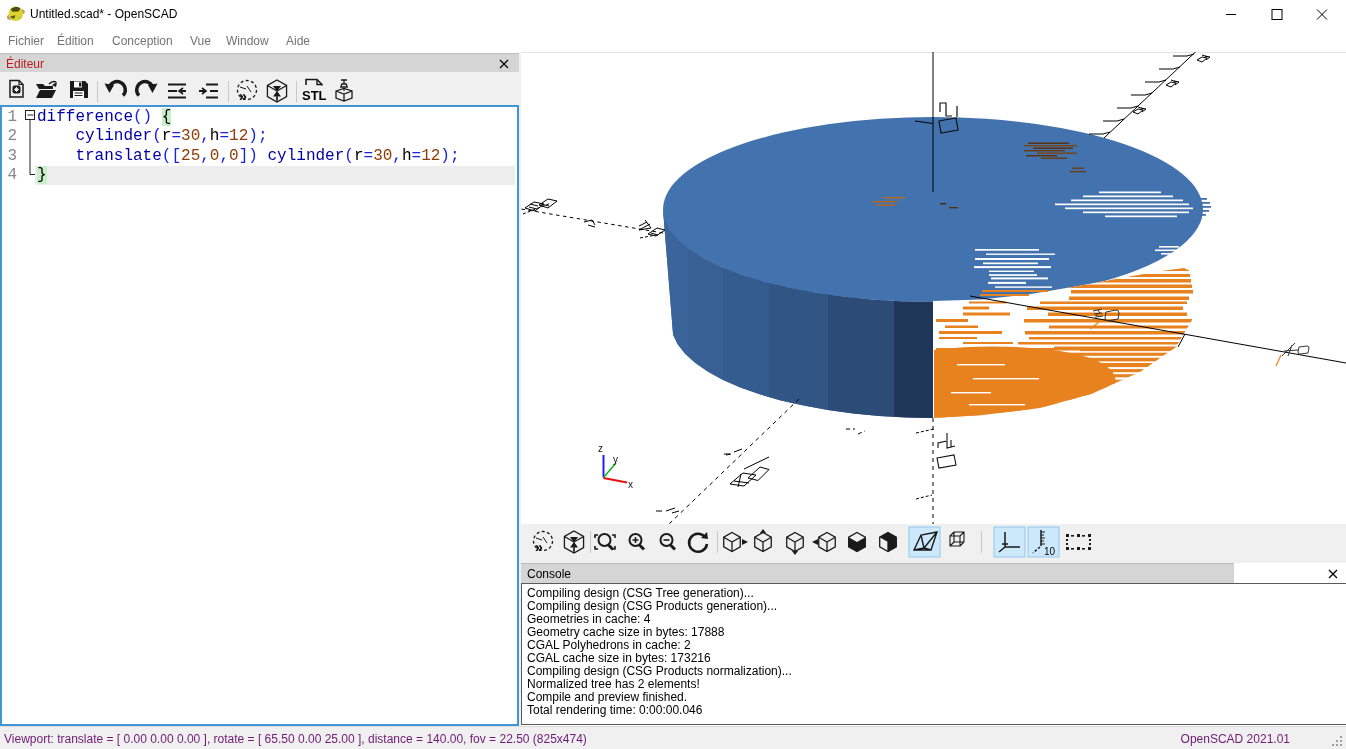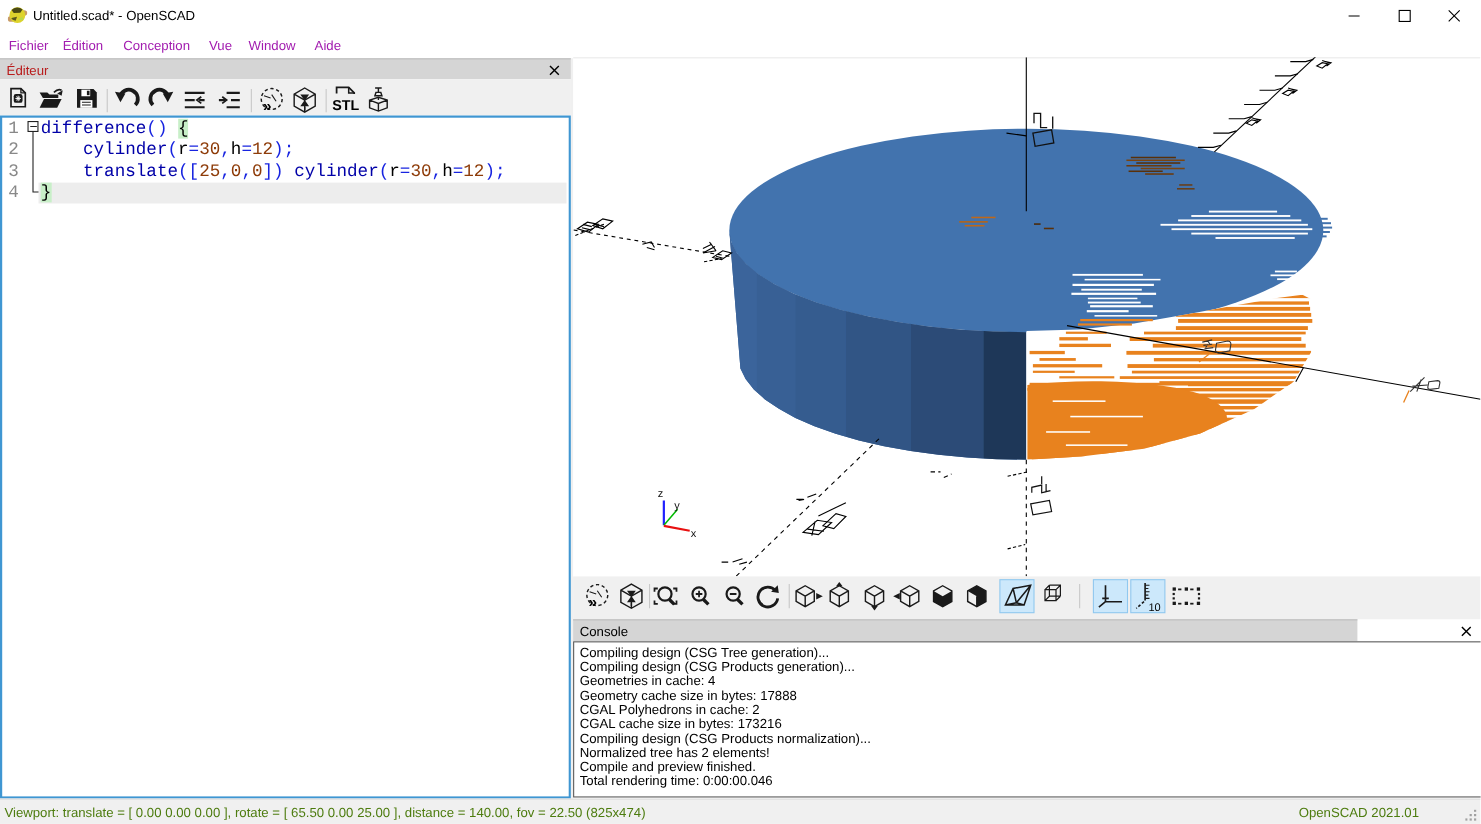--- a/index.html
+++ b/index.html
@@ -1,40 +1,40 @@
 <!DOCTYPE html>
 <html><head>
 <meta charset="utf-8">
 <style>
 html,body{margin:0;padding:0;}
 body{width:1346px;height:749px;position:relative;background:#fff;font-family:"Liberation Sans",sans-serif;overflow:hidden;}
 .abs{position:absolute;}
 #titlebar{left:0;top:0;width:1346px;height:29px;background:#fff;}
 #titletext{left:30px;top:7px;font-size:12px;color:#000;}
 #menubar{left:0;top:29px;width:1346px;height:24px;background:#fff;}
-.mi{position:absolute;top:5px;font-size:12px;color:#a21caf;}
+.mi{position:absolute;top:5px;font-size:12px;color:#737373;}
 #edhead{left:0;top:53px;width:519px;height:19px;background:#d5d5d5;border-top:1px solid #bcbcbc;box-sizing:border-box;}
 #edhead span{position:absolute;left:6px;top:3px;font-size:12px;color:#b91c1c;}
 #edtools{left:0;top:72px;width:519px;height:33px;background:#f0f0f0;}
 #editor{left:0;top:105px;width:519px;height:621px;background:#fff;border:2px solid #3f96d2;box-sizing:border-box;}
 #codewrap{position:absolute;left:0px;top:1px;width:515px;height:615px;font-family:"Liberation Mono",monospace;font-size:16px;line-height:19.3px;white-space:pre;}
 .ln{position:absolute;left:0;width:15px;text-align:right;color:#888;}
 .cl{position:absolute;left:35px;}
 .k{color:#0000a8;}
 .o{color:#1824e0;}
 .n{color:#8e3c09;}
 .b{background:#c8efc8;color:#000;}
 #caretline{position:absolute;left:33px;top:59px;width:480px;height:19px;background:#ededed;}
 #splitter{left:519px;top:53px;width:2px;height:673px;background:#f0f0f0;}
 #vptools{left:521px;top:524px;width:825px;height:39px;background:#f0f0f0;}
 #conhead{left:521px;top:563px;width:713px;height:20px;background:#d5d5d5;border-top:1px solid #bcbcbc;box-sizing:border-box;}
 #conhead span{position:absolute;left:6px;top:3px;font-size:12px;color:#000;}
 #console{left:521px;top:583px;width:935px;height:142px;background:#fff;border:1px solid #5a5a5a;box-sizing:border-box;font-size:12px;color:#000;}
 #console .line{position:absolute;left:5px;height:13px;}
-#statusbar{left:0;top:726px;width:1346px;height:23px;background:#f0f0f0;border-top:1px solid #dcdcdc;box-sizing:border-box;font-size:12px;color:#4d7c0f;}
+#statusbar{left:0;top:726px;width:1346px;height:23px;background:#f0f0f0;border-top:1px solid #dcdcdc;box-sizing:border-box;font-size:12px;color:#701a75;}
 #sbl{position:absolute;left:4px;top:5px;}
 #sbr{position:absolute;right:56px;top:5px;}
 #scroll{position:absolute;right:1px;top:1px;width:15px;height:138px;background:#f0f0f0;}
 </style>
 </head>
 <body>
 <div class="abs" id="titlebar">
   <svg class="abs" style="left:7px;top:6px" width="18" height="16" viewBox="0 0 18 16">
     <ellipse cx="3.2" cy="11.2" rx="3.2" ry="2.6" fill="#c89b66"></ellipse>
     <ellipse cx="14.8" cy="5.8" rx="3.0" ry="2.5" fill="#c89b66"></ellipse>

